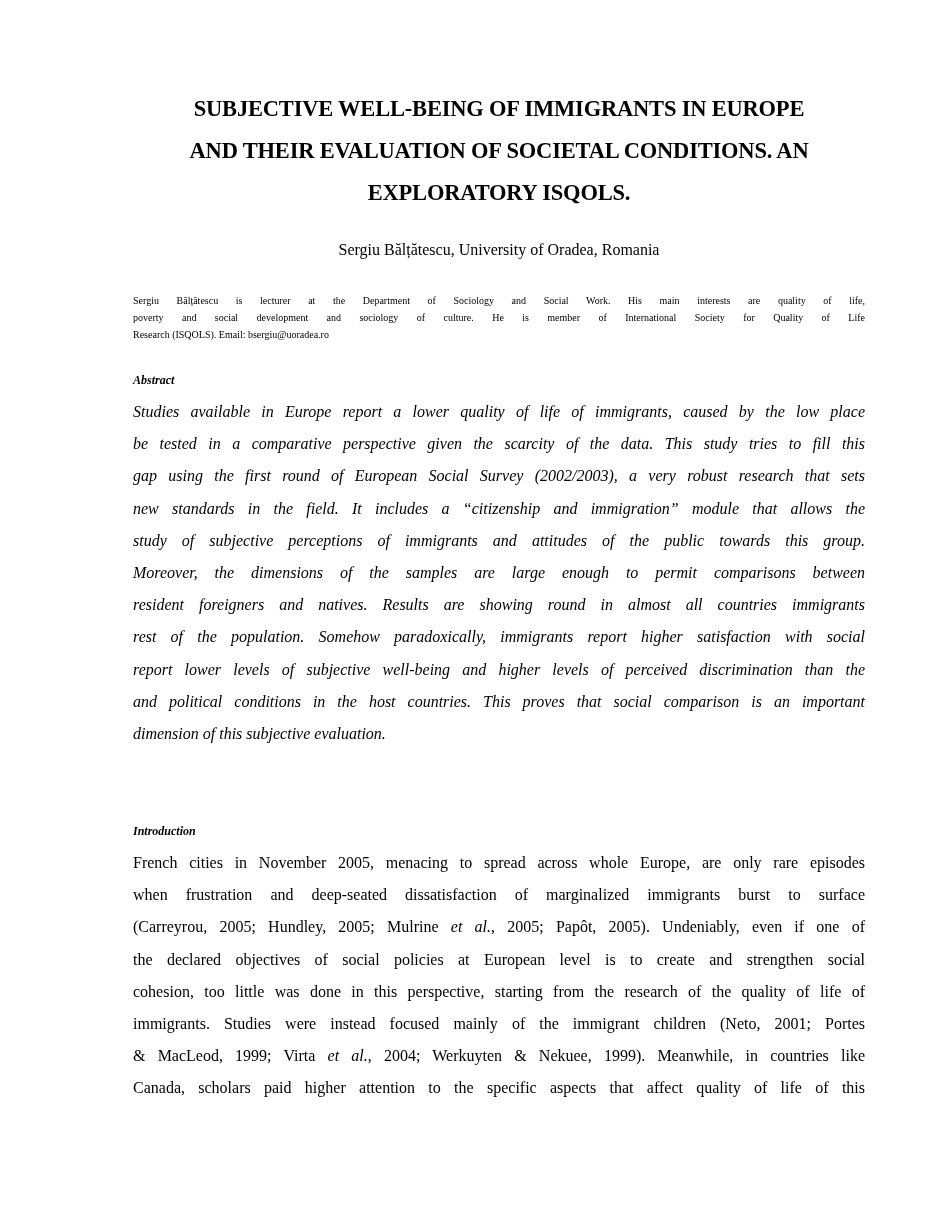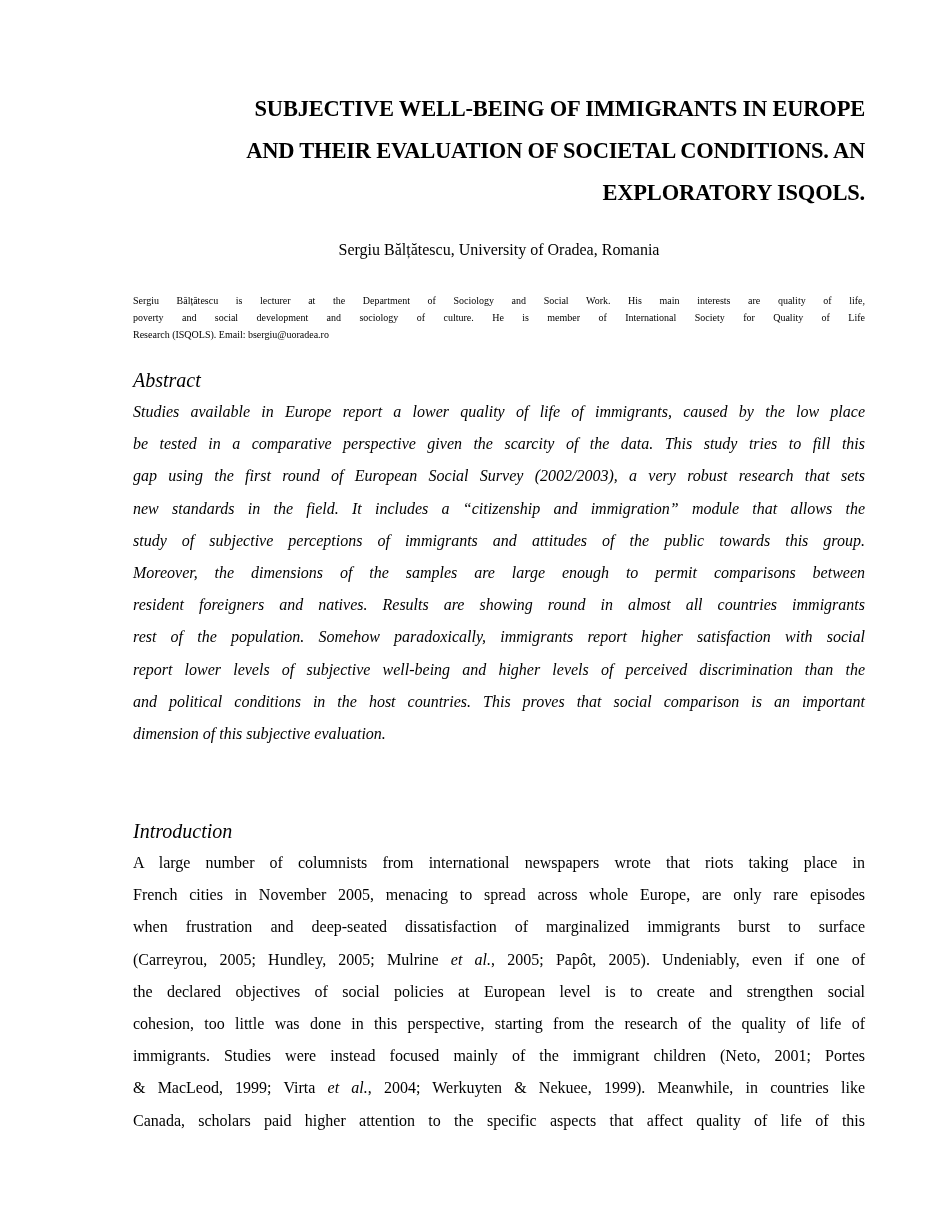--- a/index.html
+++ b/index.html
@@ -1,24 +1,24 @@
 <!DOCTYPE html>
 <html><head>
   <meta charset="utf-8">
   <style>
     html, body { margin: 0; padding: 0; background: #ffffff; }
     body { width: 952px; height: 1232px; position: relative; overflow: hidden; color: #000; font-family: "Liberation Serif", "DejaVu Serif", serif; }
     .page { position: absolute; left: 0; top: 0; width: 952px; height: 1232px; }
     .title { position: absolute; left: 133px; width: 732px; top: 88px; text-align: center; font-weight: bold; font-size: 22.5px; line-height: 42px; letter-spacing: -0.2px; }
-    .title div { white-space: nowrap; text-align: right; }
+    .title div { white-space: nowrap; }
     .author-line { position: absolute; left: 133px; width: 732px; top: 240px; text-align: center; font-size: 16px; line-height: 20px; }
     .bio { position: absolute; left: 133px; width: 732px; top: 292px; font-size: 10px; line-height: 17.2px; text-align: justify; }
     .bio div { text-align: justify; text-align-last: justify; white-space: nowrap; }
     .bio div.last { text-align-last: left; }
-    .heading { position: absolute; left: 133px; font-weight: normal; font-style: italic; font-size: 20px; line-height: 20px; }
+    .heading { position: absolute; left: 133px; font-weight: bold; font-style: italic; font-size: 12px; line-height: 20px; }
     .para { position: absolute; left: 133px; width: 732px; font-size: 16px; line-height: 32.2px; }
     .para .ln { display: block; text-align: justify; text-align-last: justify; white-space: nowrap; height: 32.2px; }
     .para .ln.last { text-align-last: left; }
     .para.italic { font-style: italic; }
     .abs-heading { top: 370px; }
     .abstract { top: 396px; }
     .intro-heading { top: 821px; }
     .intro { top: 847px; }
     em, i { font-style: italic; }
   </style>
@@ -53,21 +53,20 @@
     <span class="ln">resident foreigners and natives. Results are showing round in almost all countries immigrants</span>
     <span class="ln">rest of the population. Somehow paradoxically, immigrants report higher satisfaction with social</span>
     <span class="ln">report lower levels of subjective well-being and higher levels of perceived discrimination than the</span>
     <span class="ln">and political conditions in the host countries. This proves that social comparison is an important</span>
     <span class="ln last">dimension of this subjective evaluation.</span>
   </div>
 
   <div class="heading intro-heading">Introduction</div>
 
   <div class="para intro">
-    <span class="ln">A large number of columnists from international newspapers wrote that riots taking place in</span>
     <span class="ln">French cities in November 2005, menacing to spread across whole Europe, are only rare episodes</span>
     <span class="ln">when frustration and deep-seated dissatisfaction of marginalized immigrants burst to surface</span>
     <span class="ln"><span>(Carreyrou, 2005; Hundley, 2005; Mulrine </span><em>et al.</em><span>, 2005; Papôt, 2005). Undeniably, even if one of</span></span>
     <span class="ln">the declared objectives of social policies at European level is to create and strengthen social</span>
     <span class="ln">cohesion, too little was done in this perspective, starting from the research of the quality of life of</span>
     <span class="ln">immigrants. Studies were instead focused mainly of the immigrant children (Neto, 2001; Portes</span>
     <span class="ln"><span>&amp; MacLeod, 1999; Virta </span><em>et al.</em><span>, 2004; Werkuyten &amp; Nekuee, 1999). Meanwhile, in countries like</span></span>
     <span class="ln">Canada, scholars paid higher attention to the specific aspects that affect quality of life of this</span>
   </div>
 

